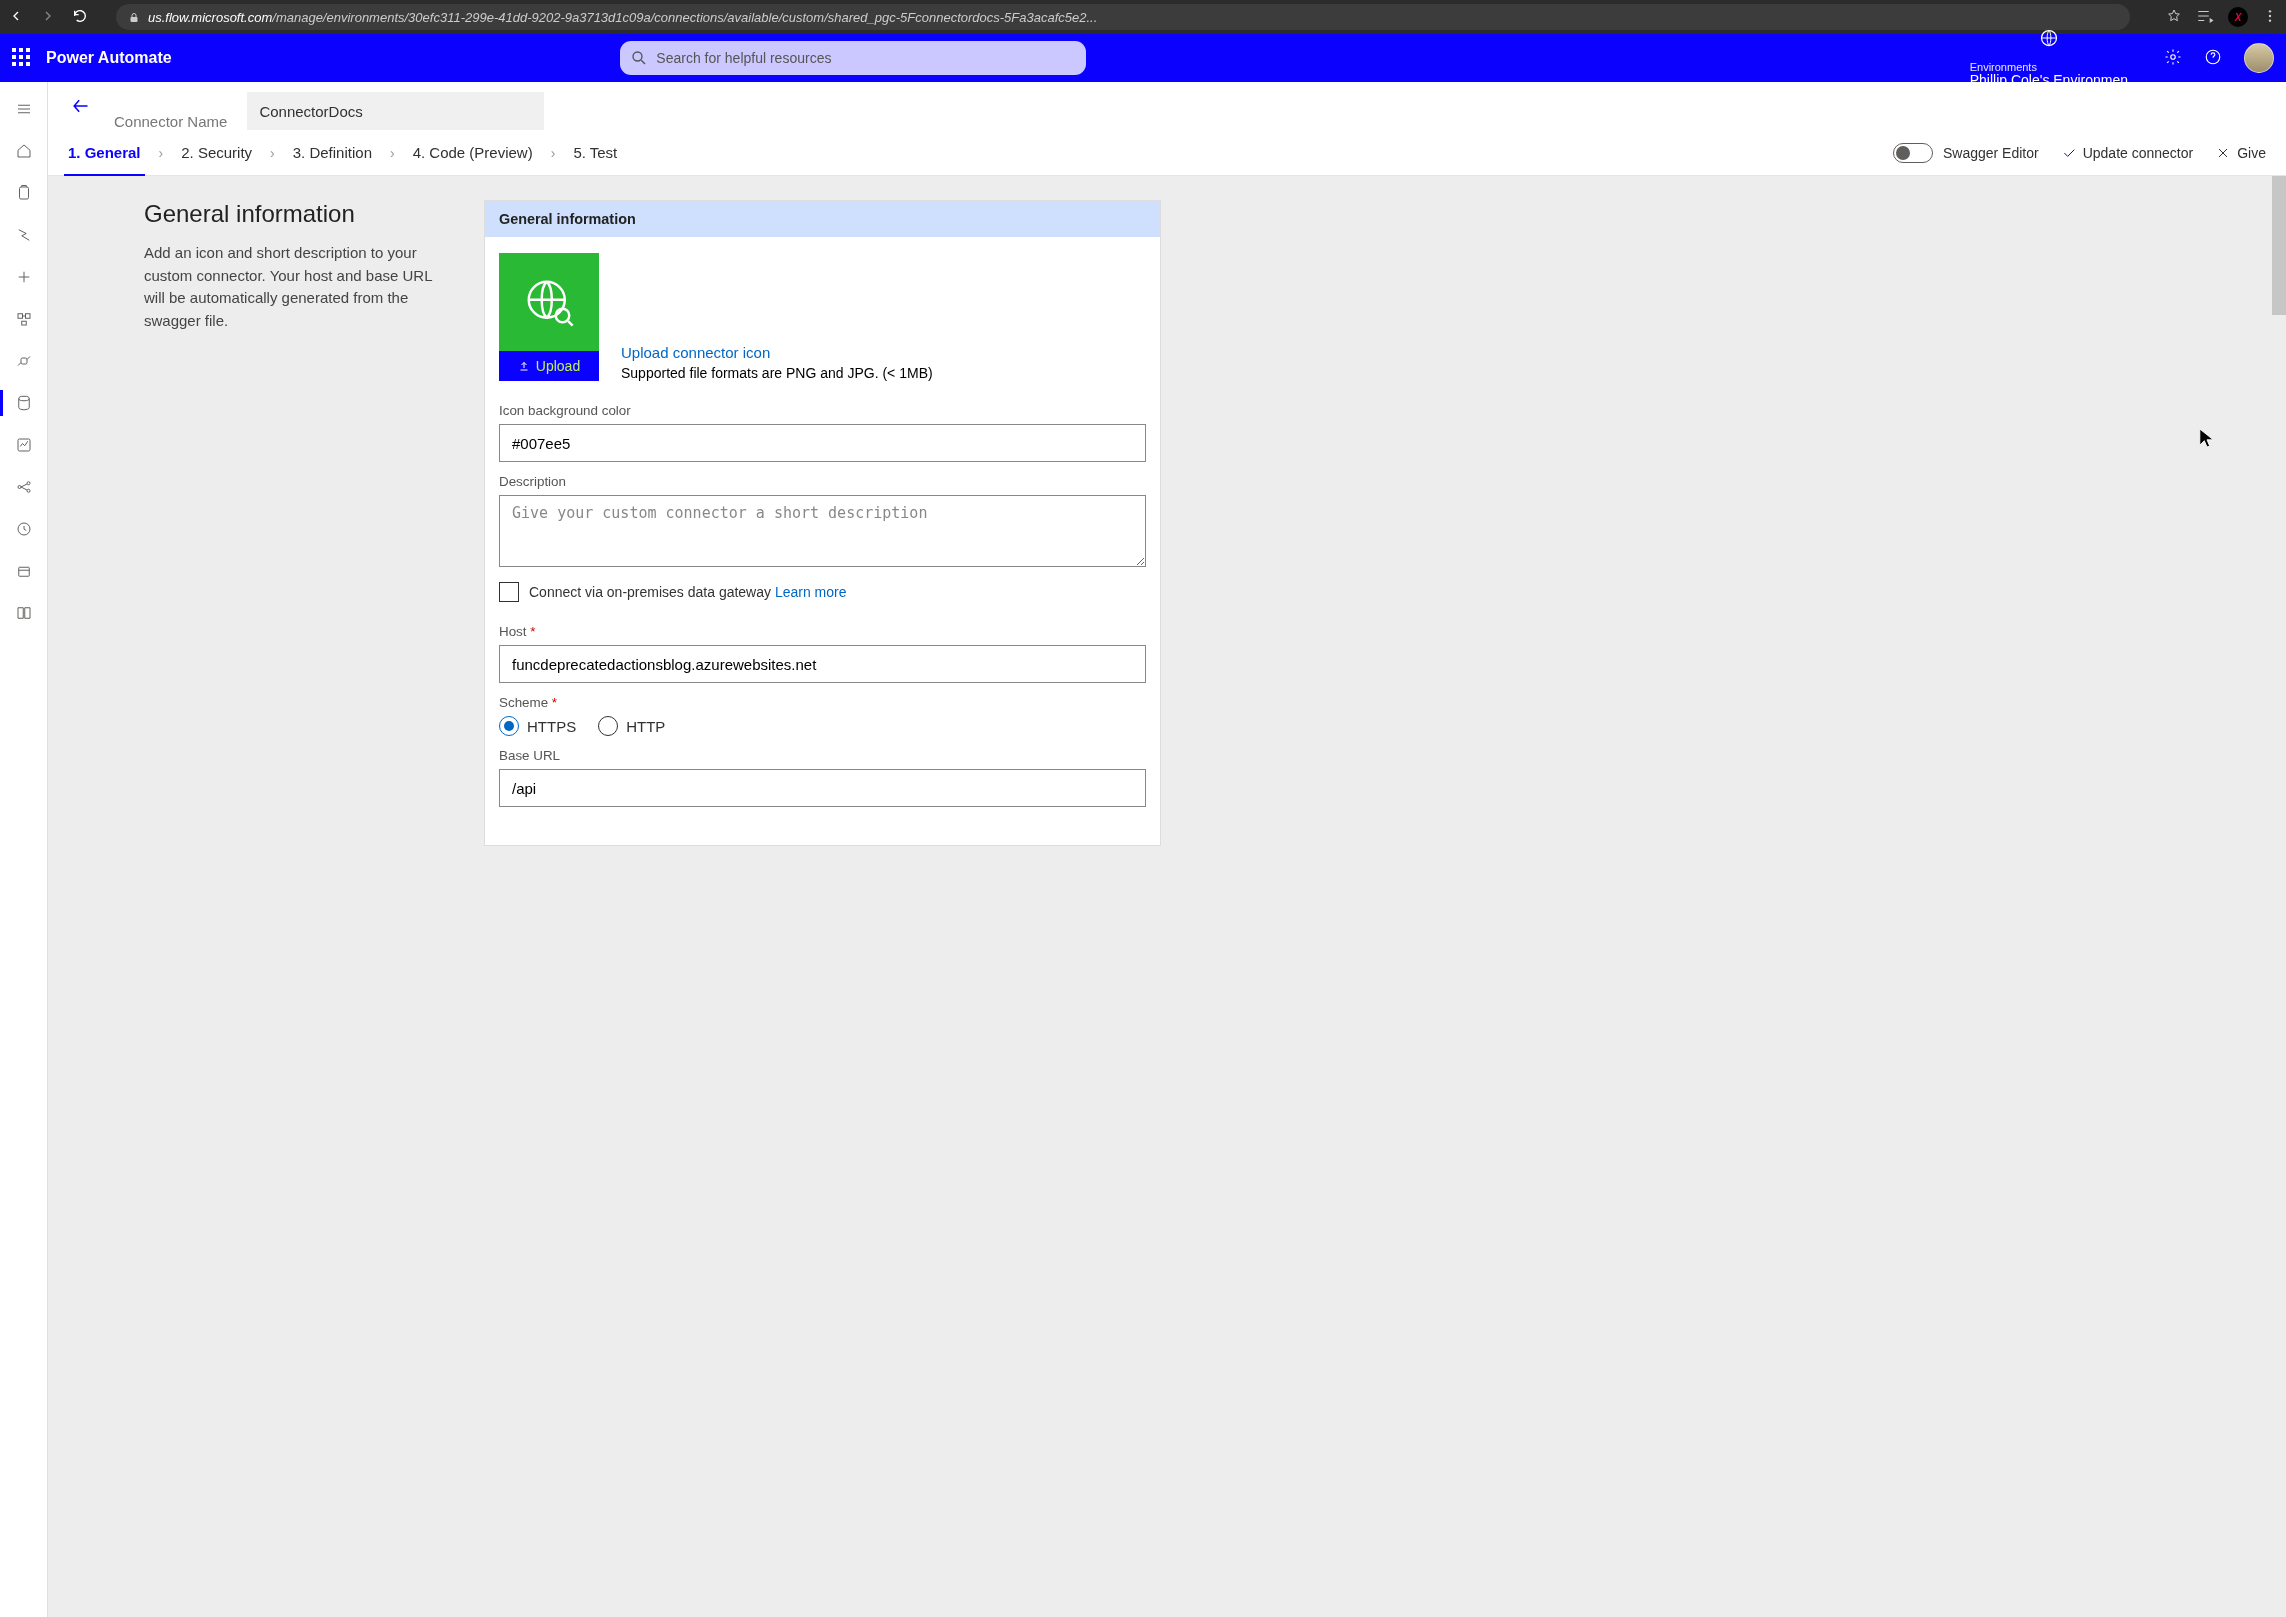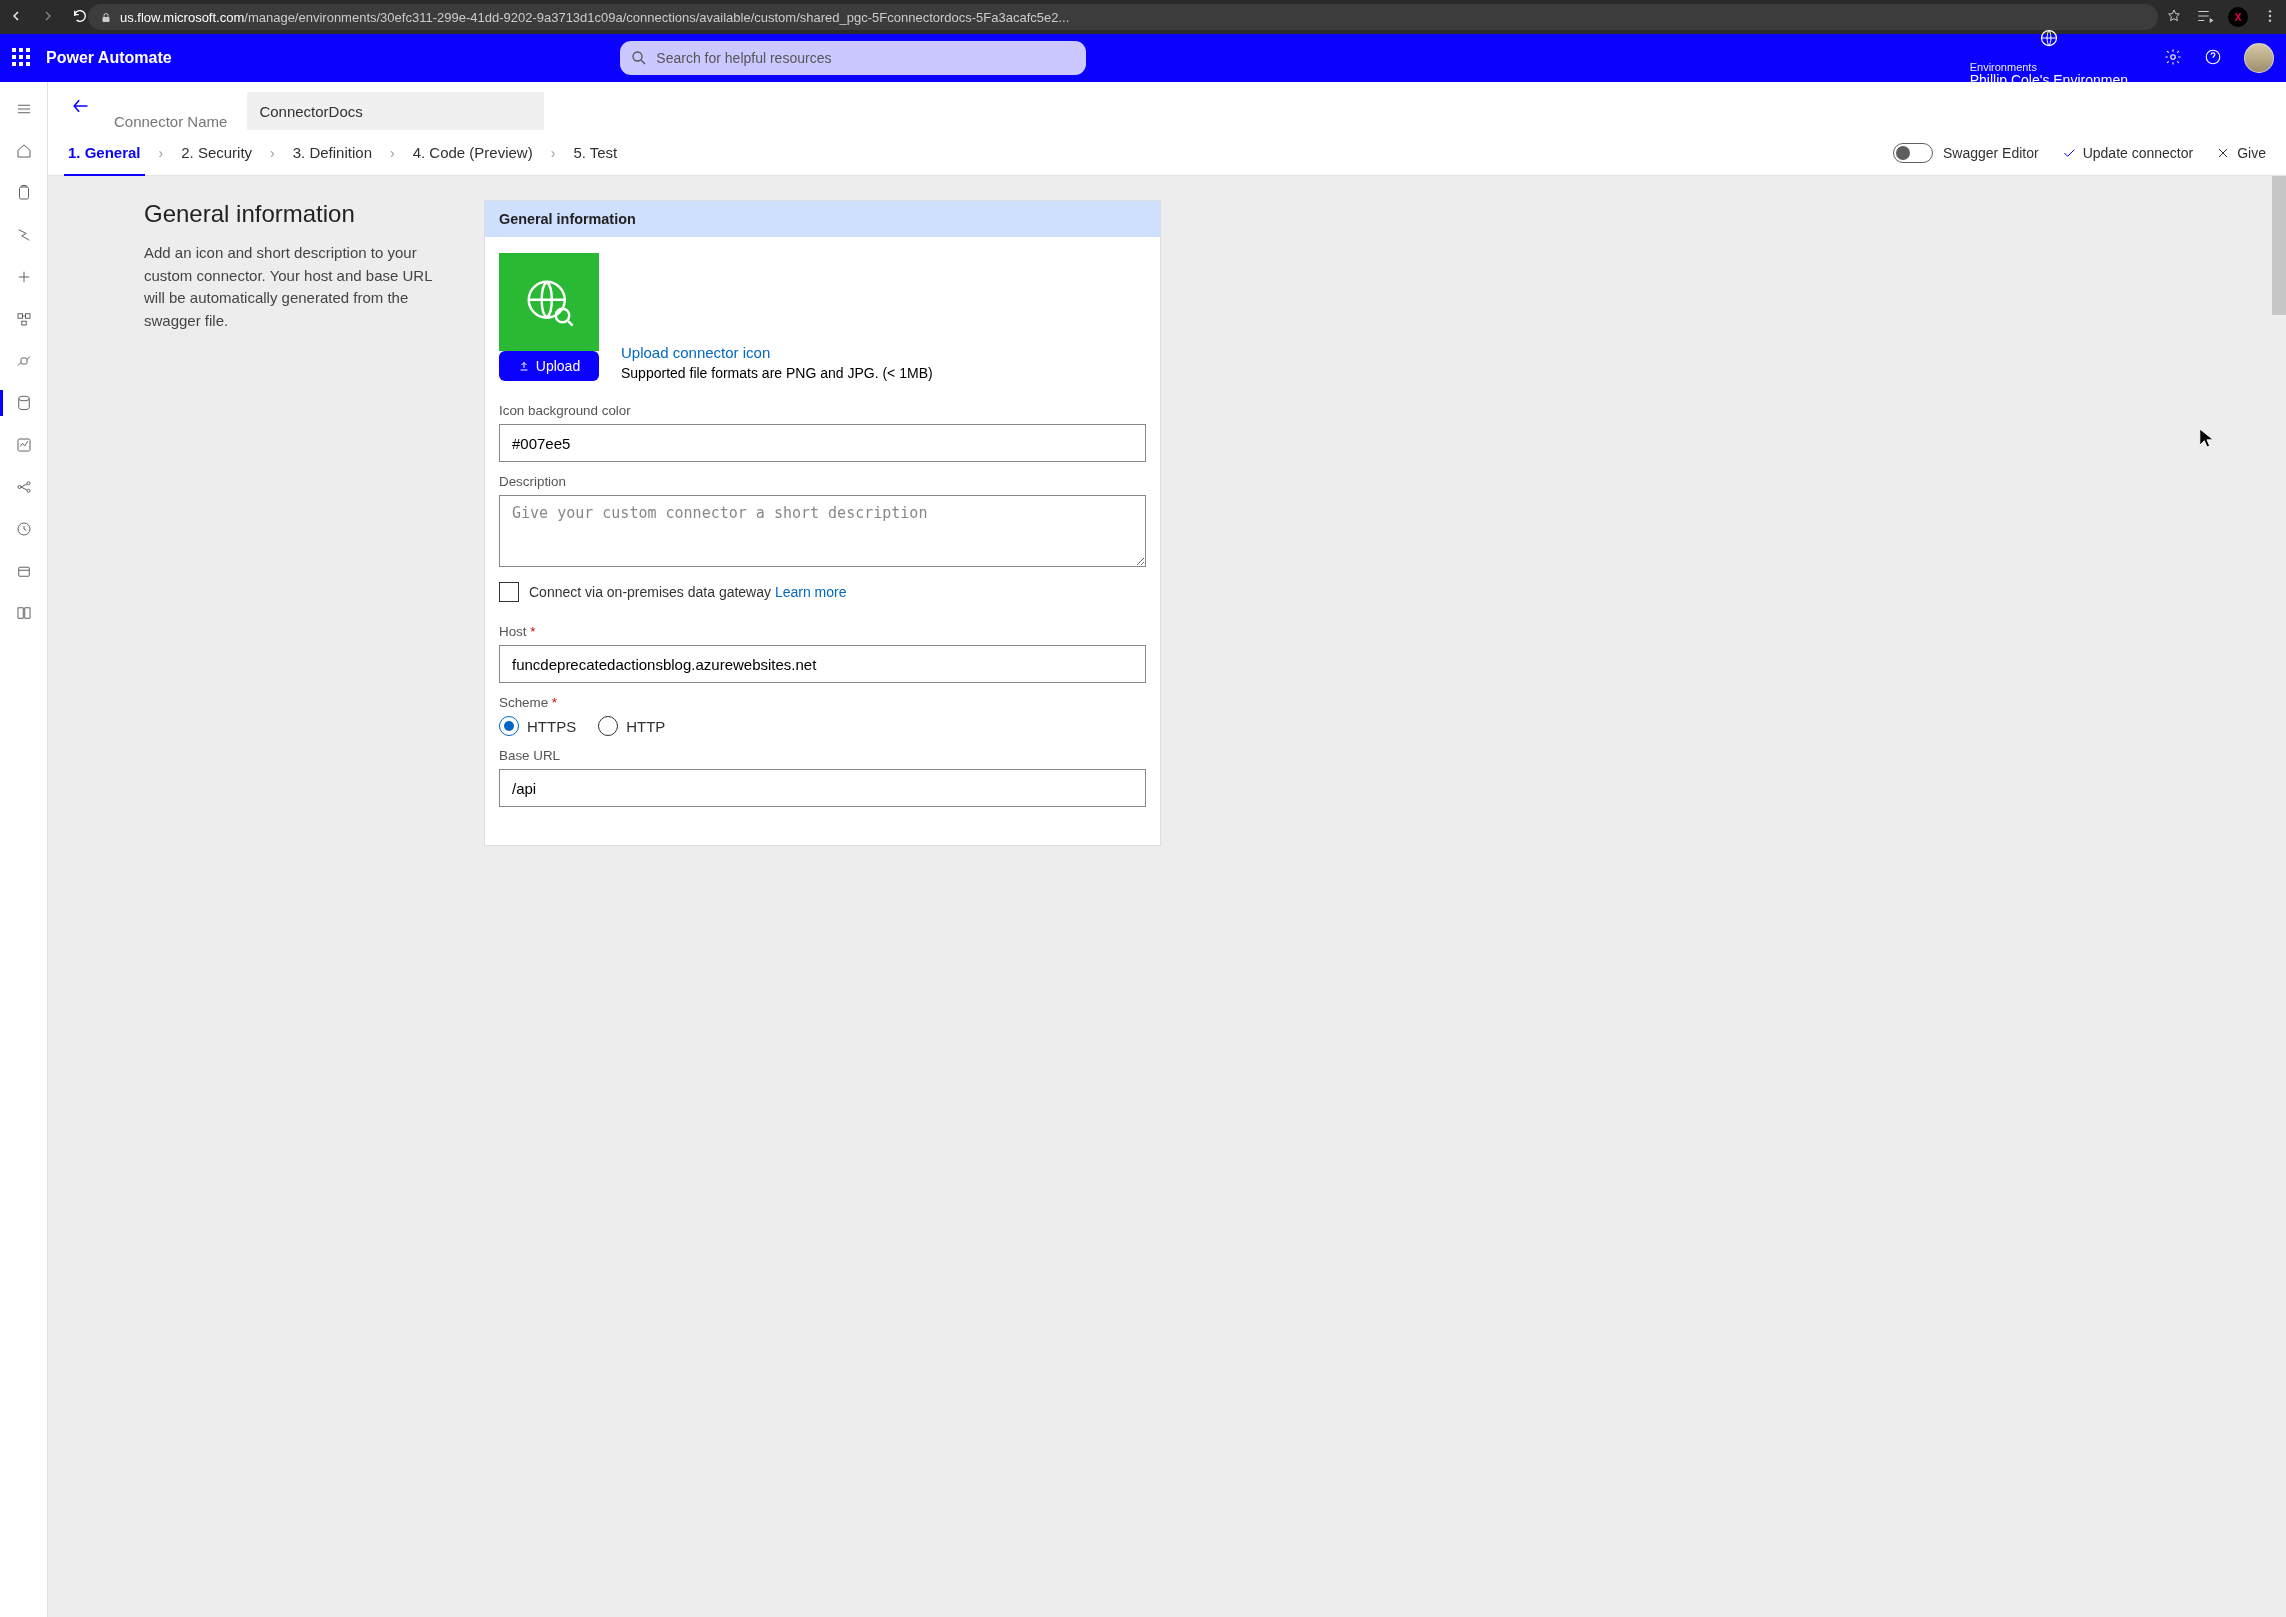--- a/index.html
+++ b/index.html
@@ -1,19 +1,19 @@
 <!DOCTYPE html>
 <html><head>
 <meta charset="utf-8">
 <style>
   * { box-sizing: border-box; margin: 0; padding: 0; }
   body { font-family: "Segoe UI", Arial, sans-serif; font-size: 14px; color: #323130; background: #fff; }
 
   
-  .browser-bar { height: 34px; background: #2b2b2b; display: flex; align-items: center; padding: 0 8px; gap: 0; color: #ccc; }
+  .browser-bar { height: 34px; background: #2b2b2b; display: flex; align-items: center; padding: 0 8px; gap: 28px; color: #ccc; font-style: italic; }
   .browser-bar .nav-icons { display: flex; gap: 16px; align-items: center; }
   .browser-bar .nav-icons svg { width: 16px; height: 16px; fill:#aaa; stroke:#aaa; }
   .url-bar { flex: 1; background: #3c3c3c; border-radius: 14px; height: 26px; display: flex; align-items: center; padding: 0 12px; gap: 8px; overflow: hidden; }
   .url-bar .lock { width: 12px; height: 12px; }
   .url-text { color: #ccc; font-size: 13px; white-space: nowrap; overflow: hidden; }
   .url-text .domain { color: #fff; }
   .browser-right { display:flex; align-items:center; gap:14px; margin-left:8px; }
   .ext-circle { width:20px; height:20px; border-radius:50%; background:#000; color:#e04; font-size:10px; font-weight:bold; display:flex; align-items:center; justify-content:center; }
 
   
@@ -73,21 +73,21 @@
   .left-pane p { font-size:15px; color:#444; line-height:1.5; }
 
   .right-pane { width:677px; background:#fff; border:1px solid #ddd; padding-bottom:20px; }
   .panel-head { background:#cfe0ff; padding:10px 14px; font-weight:600; font-size:14.4px; color:#222; }
   .panel-body { padding:16px 14px 6px 14px; }
 
   .icon-row { display:flex; align-items:flex-end; gap:22px; margin-bottom:22px; }
   .icon-tile { width:100px; }
   .icon-img { width:100px; height:98px; background:#2ab934; display:flex; align-items:center; justify-content:center; }
   .icon-img svg { width:54px; height:54px; stroke:#fff; fill:none; stroke-width:2.2; }
-  .upload-btn { width:100px; height:30px; background:#0b01ff; color:#ffffff; display:flex; align-items:center; justify-content:center; gap:6px; font-size:14px;border-radius:6px; }
+  .upload-btn { width:100px; height:30px; background:#0b01ff; color:#bef264; display:flex; align-items:center; justify-content:center; gap:6px; font-size:14px; }
   .upload-btn svg { width:12px; height:12px; stroke:#fff; fill:none; stroke-width:2; }
   .icon-text .link { color:#0067c5; font-size:15px; margin-bottom:4px; }
   .icon-text .sub { color:#000000; font-size:14px; }
 
   .field-label { font-size:13.4px; color:#555; margin-bottom:6px; display:block; }
   .field-label .req { color:#c00; }
   .text-input { width:100%; height:38px; border:1px solid #8a8886; padding:0 12px; font-size:15px; background:#fff; }
   .text-area { width:100%; height:72px; border:1px solid #8a8886; padding:8px 12px; font-size:15px; resize:vertical; }
   .text-area::placeholder { color:#888; }
   .field-block { margin-bottom:12px; }

